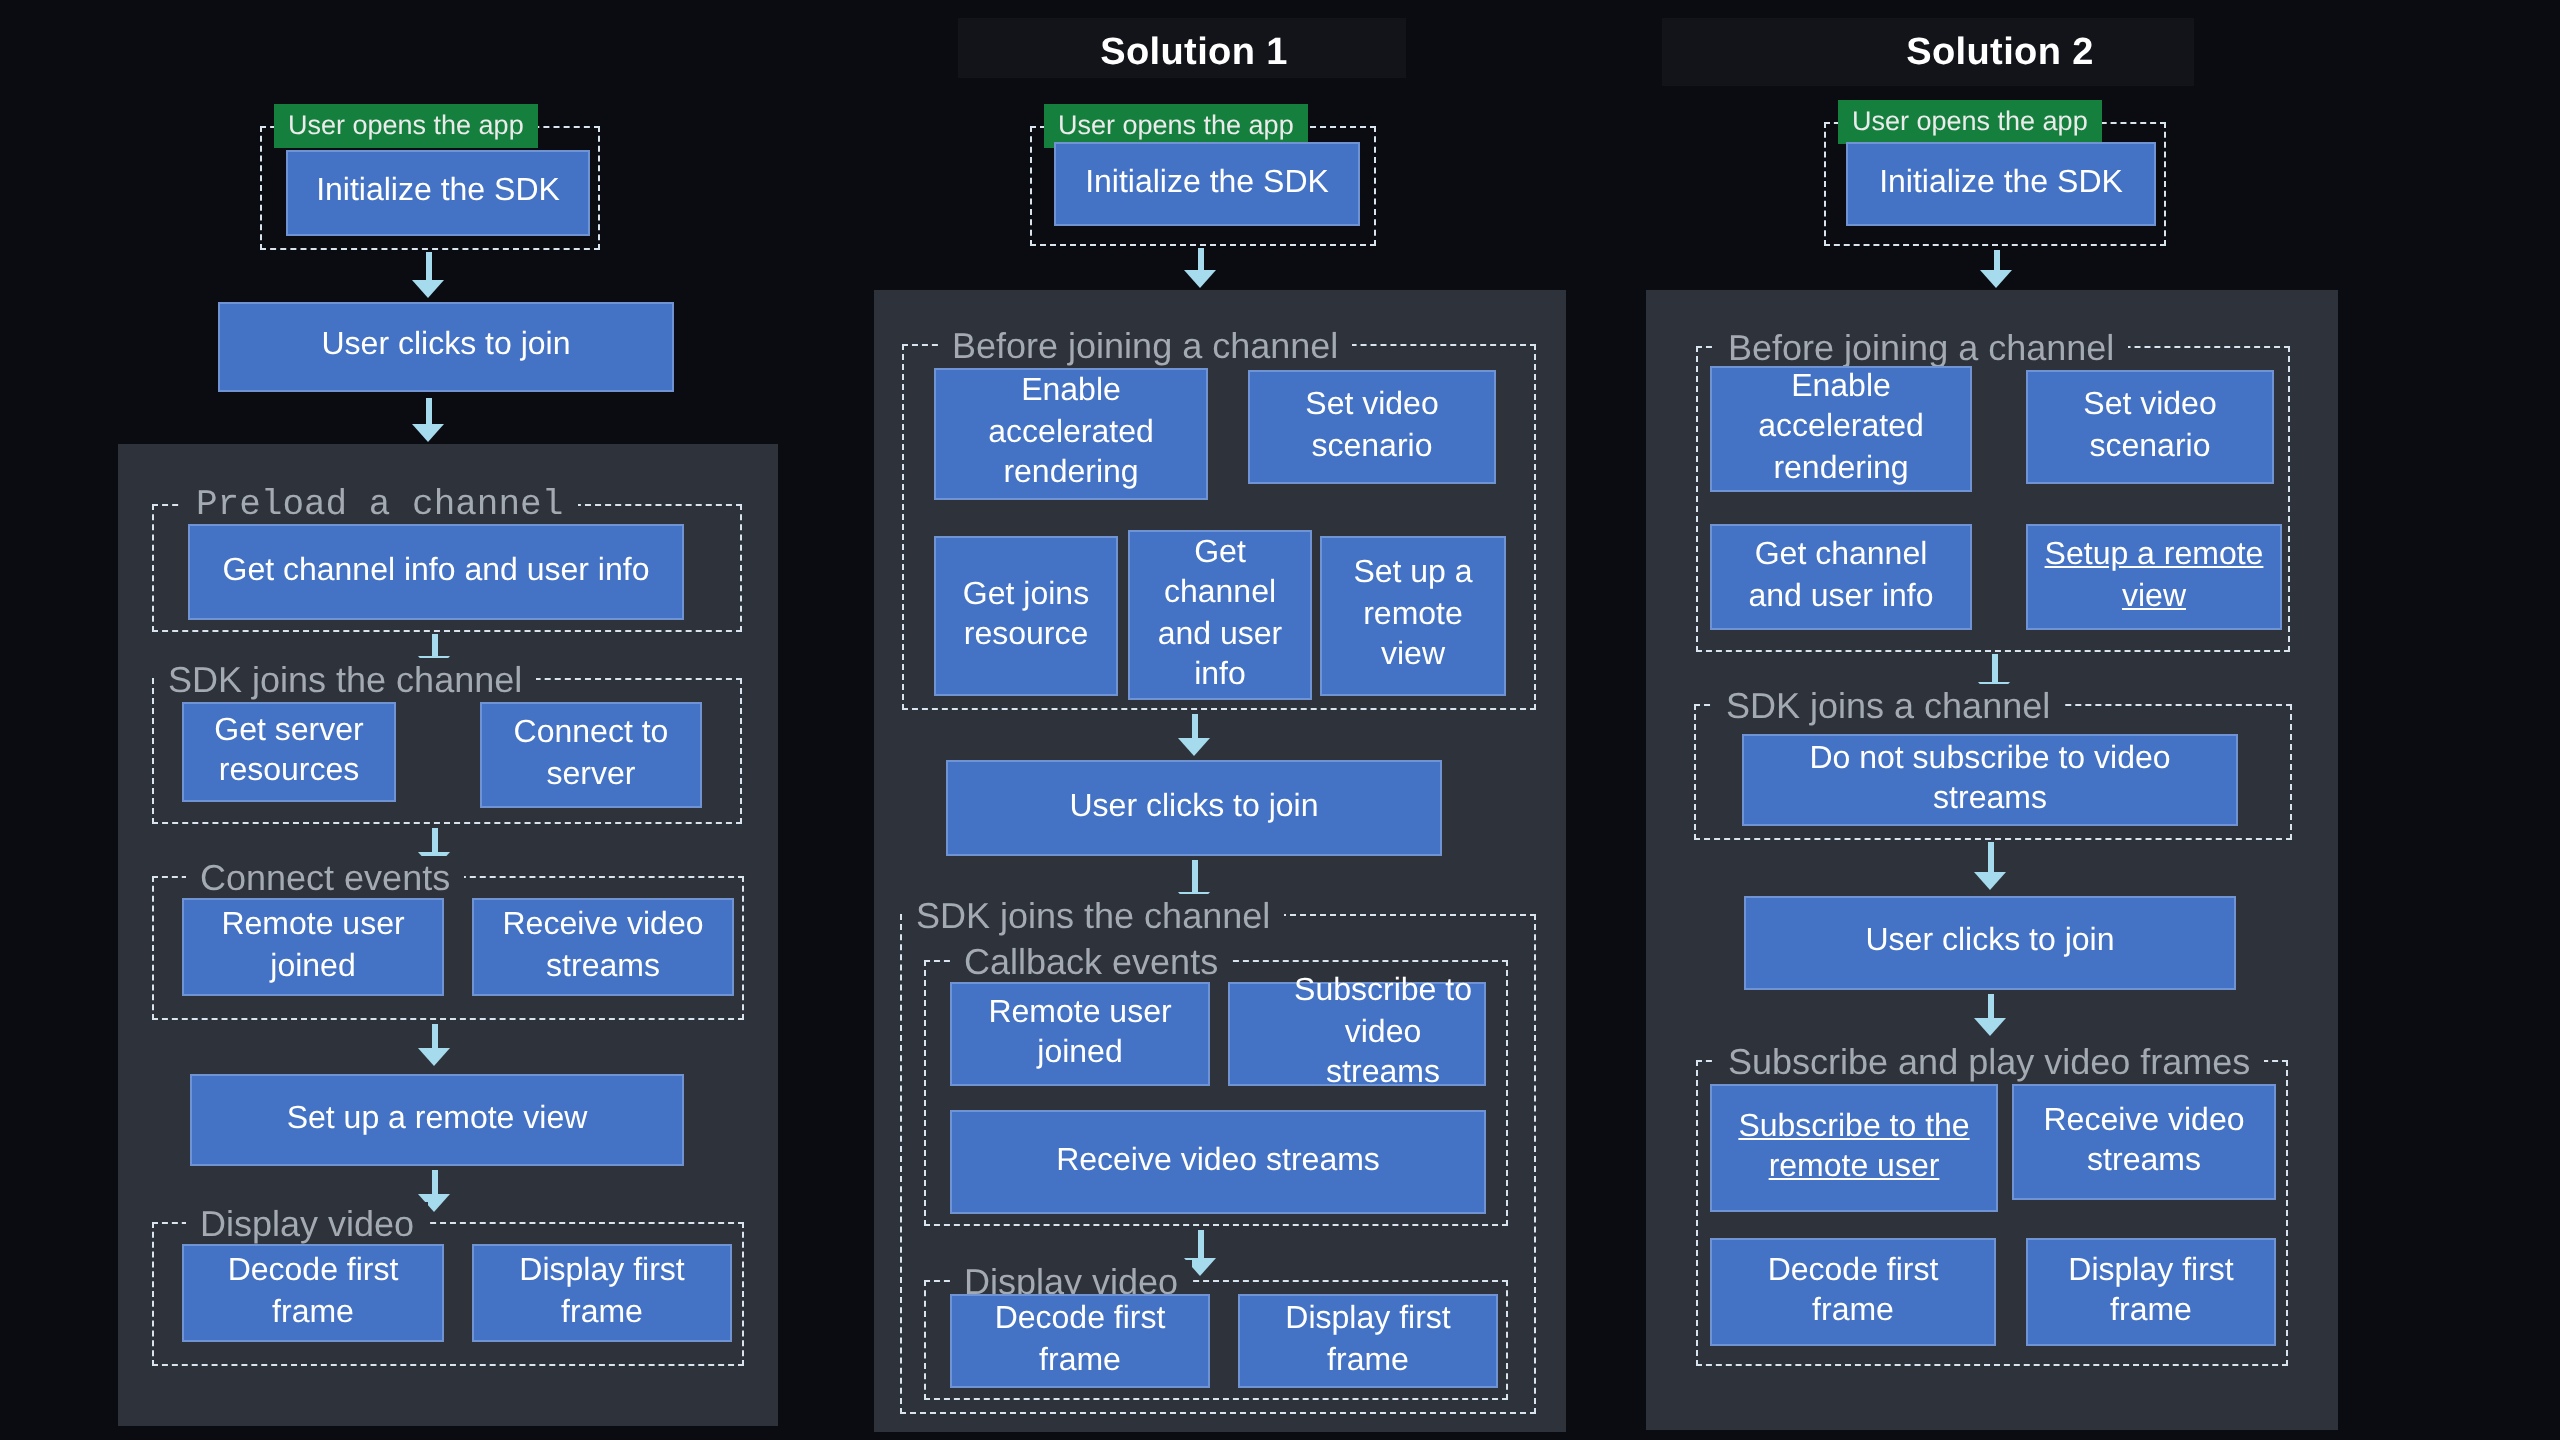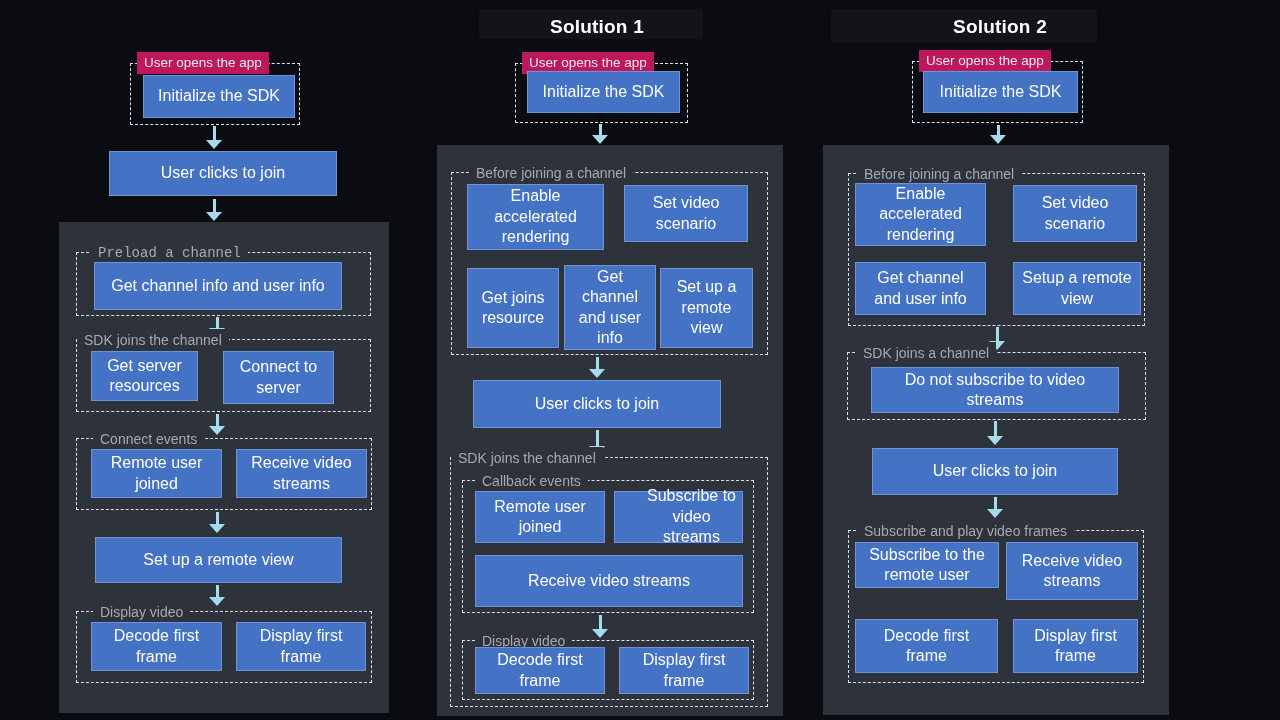--- a/index.html
+++ b/index.html
@@ -10,25 +10,25 @@
   }
   .panel{position:absolute;background:#2e333b;}
   .titlebg{position:absolute;background:#121419;}
   .col-title{
     position:absolute;width:300px;text-align:center;
     color:#ffffff;font-size:19px;font-weight:bold;letter-spacing:.2px;
   }
   .group{position:absolute;border:1.5px dashed #d9e4ee;box-sizing:border-box;}
   .glabel{
     position:absolute;top:-11px;height:22px;line-height:22px;
-    white-space:nowrap;font-size:14px;color:#a4aab2;
+    white-space:nowrap;font-size:18px;color:#a4aab2;
     background:#2e333b;padding:0 7px;
   }
   .entry-label{
-    color:#ebebeb;background:#be185d;font-size:13.5px;top:-12px;
+    color:#ebebeb;background:#15803d;font-size:13.5px;top:-12px;
   }
   .box{
     position:absolute;box-sizing:border-box;
     background:#4472c4;border:1.5px solid #7093d4;
     color:#ffffff;font-size:16px;line-height:1.28;text-align:center;
     display:flex;align-items:center;justify-content:center;
     padding:2px 6px;
   }
   .arrow{position:absolute;width:16px;}
   .arrow::before{
@@ -67,21 +67,21 @@
   <div class="group" style="left:76px;top:252px;width:295px;height:64px;">
     <span class="glabel" style="left:14px;font-family:Liberation Mono, monospace;">Preload a channel</span>
   </div>
   <div class="box" style="left:94px;top:262px;width:248px;height:48px;">Get channel info and user info</div>
   <div class="arrow" style="left:209px;top:317px;height:20px;"></div>
 
   <div class="group" style="left:76px;top:339px;width:295px;height:73px;">
     <span class="glabel" style="left:0px;">SDK joins the channel</span>
   </div>
   <div class="box" style="left:91px;top:351px;width:107px;height:50px;">Get server resources</div>
-  <div class="box" style="left:223px;top:351px;width:111px;height:53px;">Connect to server</div>
+  <div class="box" style="left:240px;top:351px;width:111px;height:53px;">Connect to server</div>
   <div class="arrow" style="left:209px;top:414px;height:21px;"></div>
 
   <div class="group" style="left:76px;top:438px;width:296px;height:72px;">
     <span class="glabel" style="left:16px;">Connect events</span>
   </div>
   <div class="box" style="left:91px;top:449px;width:131px;height:49px;">Remote user joined</div>
   <div class="box" style="left:236px;top:449px;width:131px;height:49px;">Receive video streams</div>
   <div class="arrow" style="left:209px;top:512px;height:21px;"></div>
 
   <div class="box" style="left:95px;top:537px;width:247px;height:46px;">Set up a remote view</div>
@@ -134,33 +134,33 @@
   </div>
   <div class="box" style="left:923px;top:71px;width:155px;height:42px;">Initialize the SDK</div>
   <div class="arrow" style="left:990px;top:125px;height:19px;"></div>
 
   <div class="group" style="left:848px;top:173px;width:297px;height:153px;">
     <span class="glabel" style="left:8px;">Before joining a channel</span>
   </div>
   <div class="box" style="left:855px;top:183px;width:131px;height:63px;">Enable accelerated rendering</div>
   <div class="box" style="left:1013px;top:185px;width:124px;height:57px;">Set video scenario</div>
   <div class="box" style="left:855px;top:262px;width:131px;height:53px;">Get channel and user info</div>
-  <div class="box" style="left:1013px;top:262px;width:128px;height:53px;">Setup a remote view</div>
+  <div class="box" style="left:1013px;top:262px;width:128px;height:53px;text-decoration:underline;">Setup a remote view</div>
   <div class="arrow" style="left:989px;top:327px;height:23px;"></div>
 
   <div class="group" style="left:847px;top:352px;width:299px;height:68px;">
     <span class="glabel" style="left:8px;">SDK joins a channel</span>
   </div>
   <div class="box" style="left:871px;top:367px;width:248px;height:46px;">Do not subscribe to video streams</div>
   <div class="arrow" style="left:987px;top:421px;height:24px;"></div>
 
   <div class="box" style="left:872px;top:448px;width:246px;height:47px;">User clicks to join</div>
   <div class="arrow" style="left:987px;top:497px;height:21px;"></div>
 
   <div class="group" style="left:848px;top:530px;width:296px;height:153px;">
     <span class="glabel" style="left:8px;">Subscribe and play video frames</span>
   </div>
-  <div class="box" style="left:855px;top:542px;width:144px;height:46px;">Subscribe to the remote user</div>
+  <div class="box" style="left:855px;top:542px;width:144px;height:64px;text-decoration:underline;">Subscribe to the remote user</div>
   <div class="box" style="left:1006px;top:542px;width:132px;height:58px;">Receive video streams</div>
   <div class="box" style="left:855px;top:619px;width:143px;height:54px;">Decode first frame</div>
   <div class="box" style="left:1013px;top:619px;width:125px;height:54px;">Display first frame</div>
 
 </div>
 
 </body></html>

